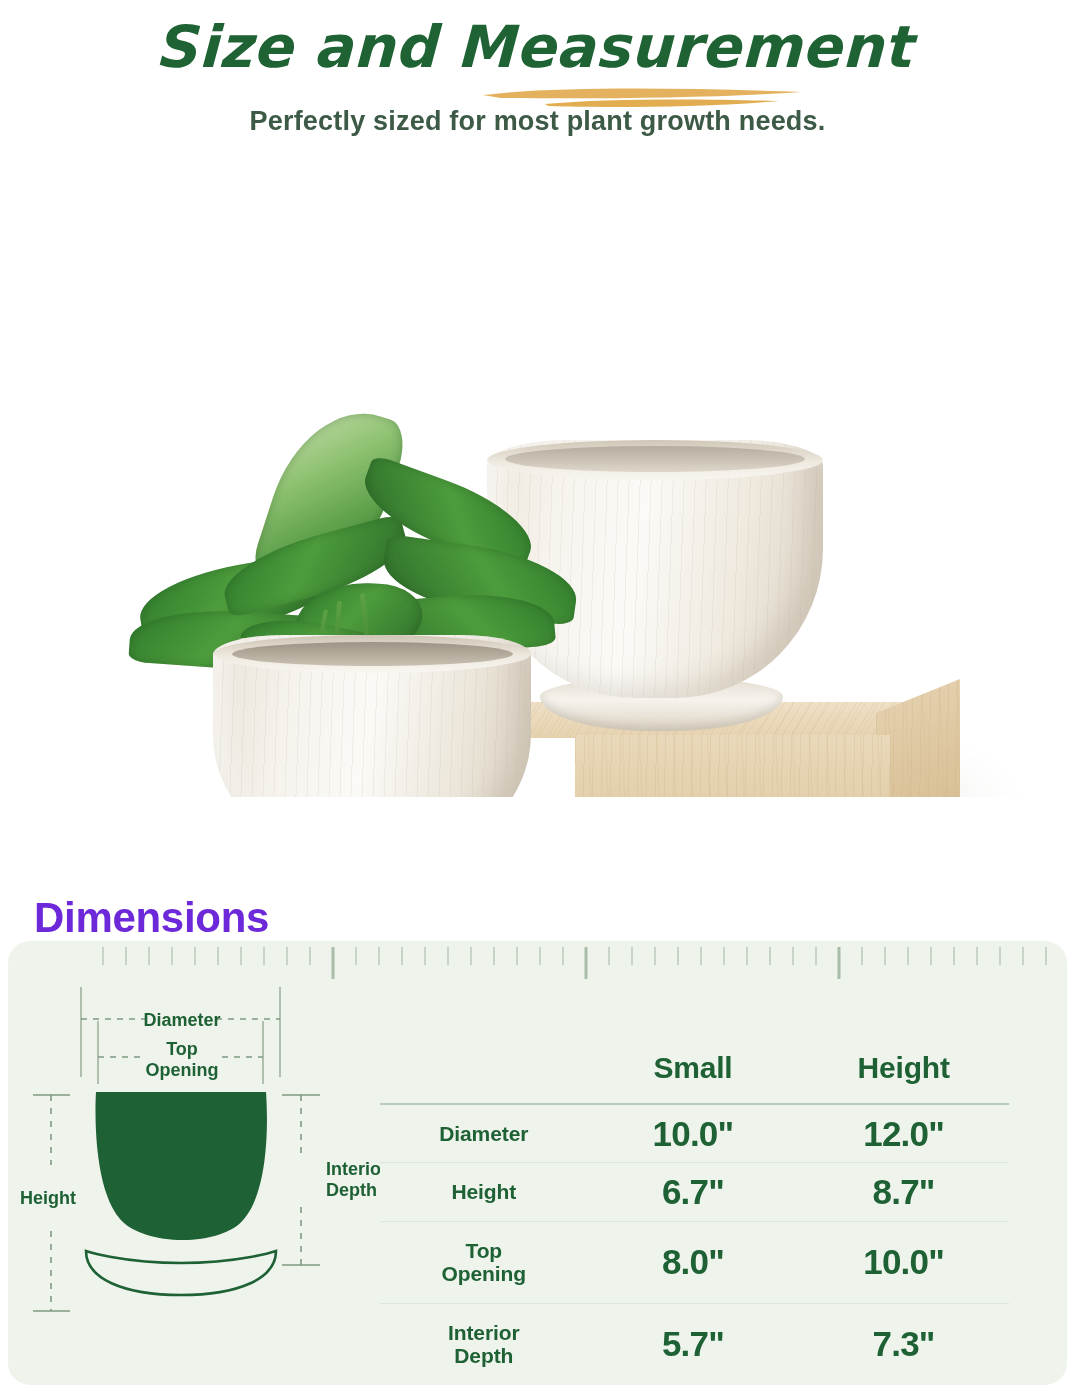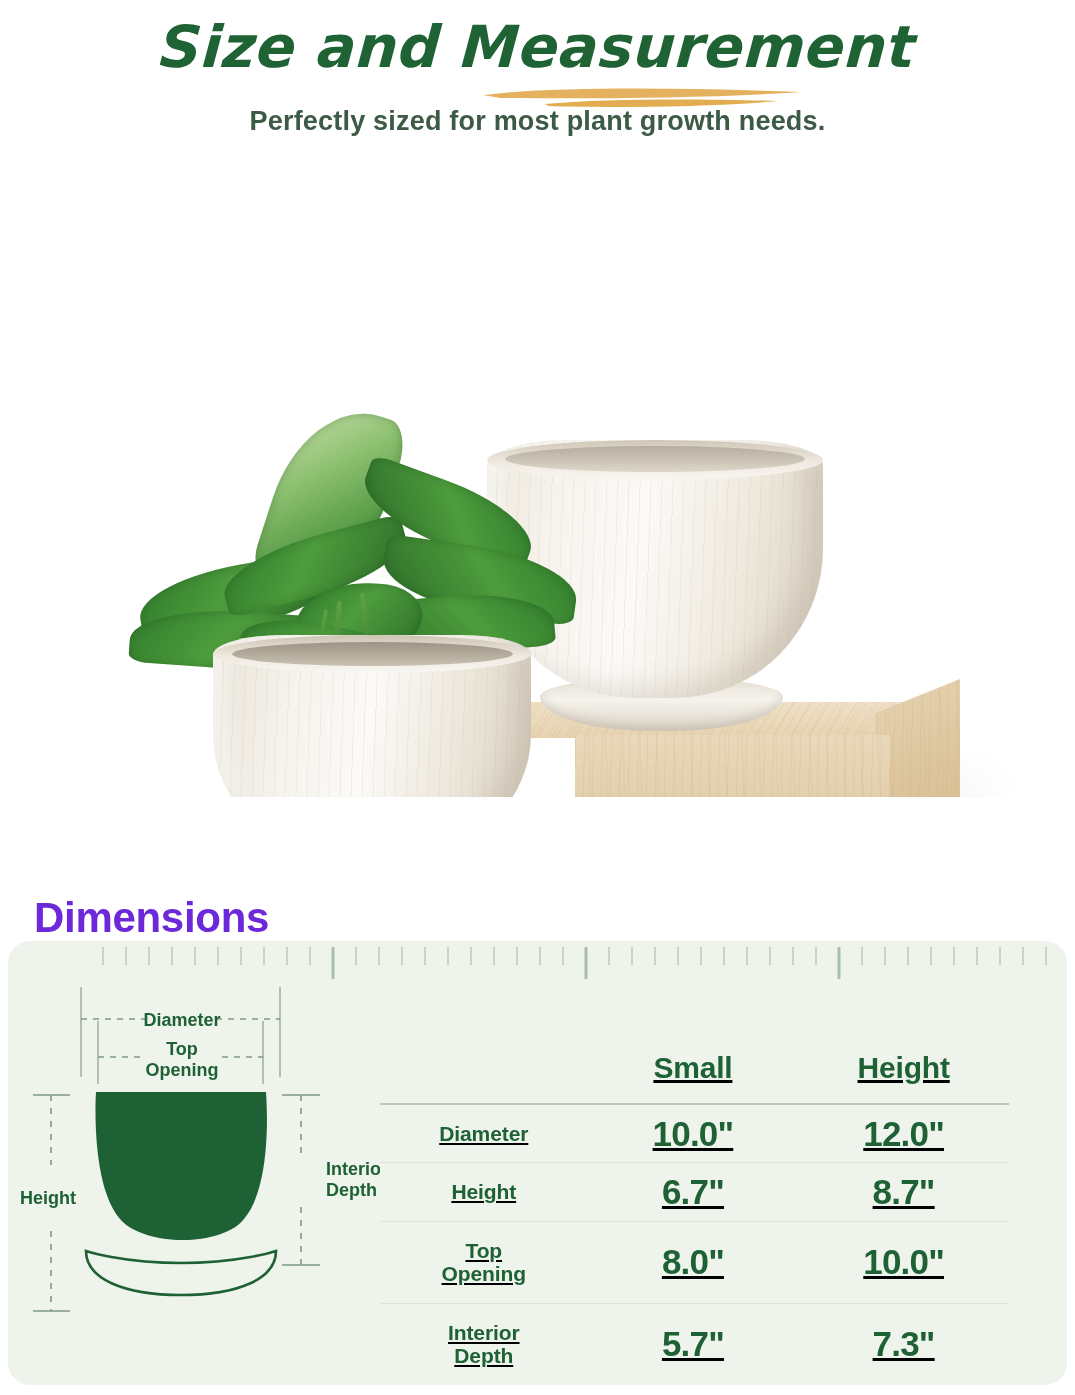--- a/index.html
+++ b/index.html
@@ -210,21 +210,20 @@
   .diagram-wrap {
     width: 372px;
     position: relative;
     flex: none;
   }
 
   .table-wrap {
     flex: 1;
     position: relative;
     padding-right: 58px;
-    text-decoration: underline;
   }
 
   table.dims {
     width: 100%;
     border-collapse: collapse;
     table-layout: fixed;
   }
   table.dims th, table.dims td {
     text-align: center;
     color: #1e6134;

